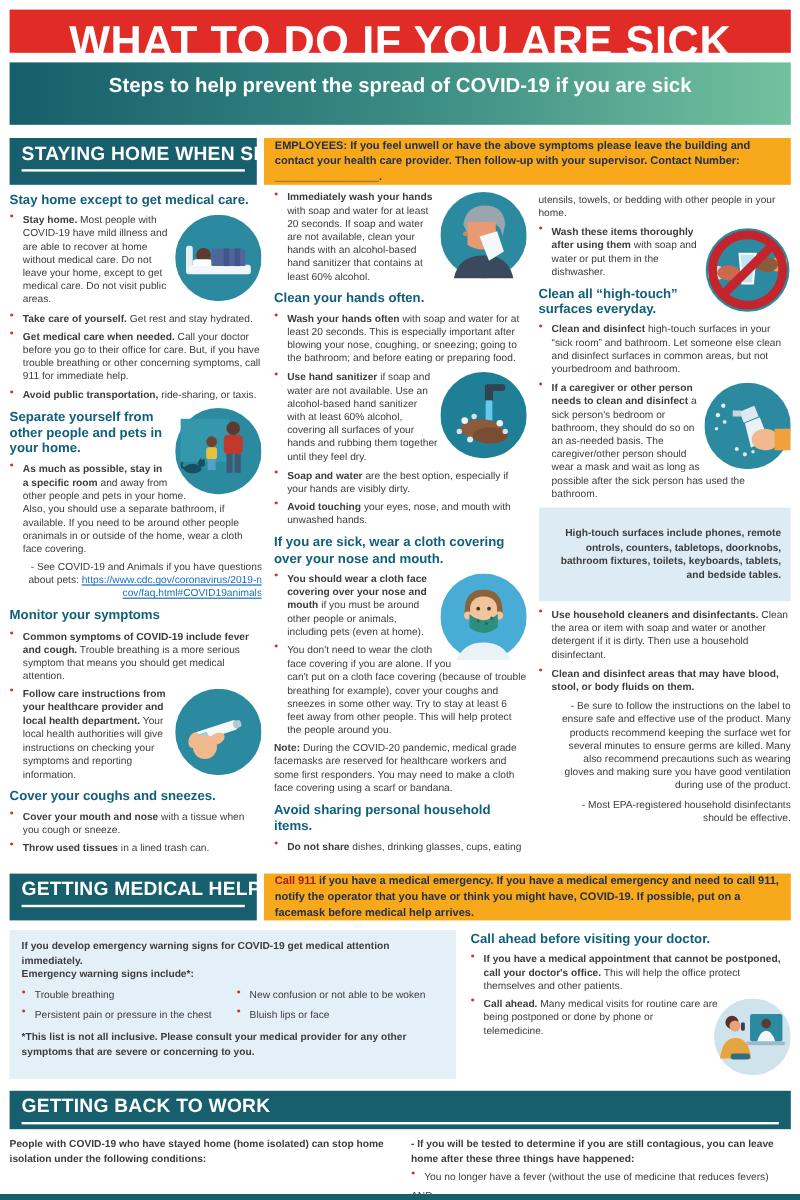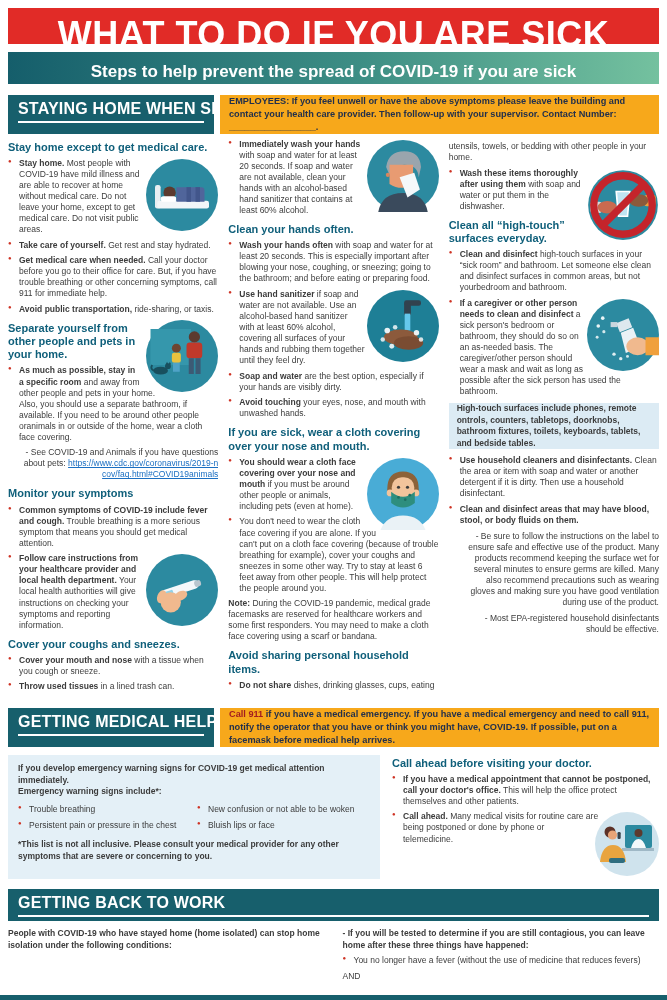--- a/index.html
+++ b/index.html
@@ -4,21 +4,21 @@
 <style>
   * { box-sizing: border-box; margin: 0; padding: 0; }
   html,body { width: 667px; height: 1000px; background: #fff; }
   body { font-family: "Liberation Sans", sans-serif; color: #3c3c3c; position: relative; }
   .page { position: absolute; inset: 0; padding: 8px 8px 0 8px; overflow: hidden; }
 
   
   .title-banner { background:#E12B27; color:#fff; text-align:center; font-weight:bold;
     font-size:36px; height:36px; line-height:53px; letter-spacing:.5px; }
   .subtitle-banner { background:linear-gradient(90deg,#155E6B 0%,#3E8F85 55%,#74C19F 100%);
-    color:#fff; text-align:center; font-weight:bold; font-size:17px; height:32px; line-height:40px; margin-top:8px; }
+    color:#fff; text-align:center; font-weight:bold; font-size:17px; height:52px; line-height:40px; margin-top:8px; }
 
   
   .sec-row { display:flex; gap:6px; margin-top:11px; align-items:stretch; }
   .bar { background:#175F6C; color:#fff; padding:5px 10px 4px 10px; }
   .bar.fixed { width:206px; flex:none; }
   .bar-text { font-size:16px; font-weight:bold; letter-spacing:.2px; white-space:nowrap; }
   .bar-line { height:2px; background:#fff; margin-top:3px; }
   .orange-box { background:#F7A81B; color:#23304B; flex:1; font-size:9.2px; line-height:1.4;
     padding:0 9px; font-weight:bold; }
   .call911 { color:#A31D20; }
@@ -29,22 +29,22 @@
   .sec-h { color:#0F5F7A; font-size:11px; font-weight:bold; margin:7px 0 4px 0; line-height:1.2; }
   .col > .sec-h:first-child, .first-h { margin-top:2px; }
   ul { list-style:none; }
   li.blt { position:relative; padding-left:11px; margin-bottom:4.5px; font-size:8.5px; line-height:1.3; }
   li.blt::before { content:"\25CF"; color:#CE3324; position:absolute; left:0; top:0; font-size:6px; }
   .b { font-weight:bold; }
   .dash-note { font-size:8.5px; line-height:1.3; margin:1px 0 5px 14px;text-align:right; }
   .note-p { font-size:8.5px; line-height:1.3; margin:3px 0 5px 0; }
   .cont-p { font-size:8.5px; line-height:1.3; margin:2px 0 5px 0; }
   .link { color:#1B6FC2; text-decoration:underline; word-break:break-all; }
-  .info-box { background:#DCEBF4; padding:0 8px; font-size:8.5px; font-weight:bold;
-    line-height:1.35; margin:6px 0 6px 0; }
+  .info-box { background:#DCEBF4; padding:16px 8px; font-size:8.5px; font-weight:bold;
+    line-height:1.35; margin:6px 0 6px 0;text-align:right; }
 
   
   .circ { float:right; width:72px; height:72px; margin:1px 0 3px 6px; shape-outside:circle(50%); }
   .circ.small { width:64px; height:64px; }
   .circ svg { display:block; width:100%; height:100%; }
 
   
   .mh-content { display:flex; gap:12px; margin-top:8px; }
   .warn-box { background:#E4F0F7; width:372px; flex:none; padding:8px 10px; font-size:8.5px; line-height:1.4; }
   .warn-cols { display:flex; gap:6px; margin:6px 0 4px 0; }
@@ -219,21 +219,21 @@
                 <circle cx="28" cy="35" r="1.2" fill="#1E6F62"></circle>
                 <circle cx="34" cy="37" r="1.2" fill="#1E6F62"></circle>
                 <circle cx="38" cy="33" r="1.2" fill="#1E6F62"></circle>
                 <path d="M12 64 q5-13 20-13 q15 0 20 13 z" fill="#EAF2F6"></path>
               </svg>
           </div>
           <span class="b">You should wear a cloth face covering over your nose and mouth</span><span> if you must be around other people or animals, including pets (even at home).</span>
         </li>
         <li class="blt"><span class="b"></span><span>You don't need to wear the cloth face covering if you are alone. If you can't put on a cloth face covering (because of trouble breathing for example), cover your coughs and sneezes in some other way. Try to stay at least 6 feet away from other people. This will help protect the people around you.</span></li>
       </ul>
-      <p class="note-p"><span class="b">Note:</span><span> During the COVID-19 pandemic, medical grade facemasks are reserved for healthcare workers and some first responders. You may need to make a cloth face covering using a scarf or bandana.</span></p>
+      <p class="note-p"><span class="b">Note:</span><span> During the COVID-20 pandemic, medical grade facemasks are reserved for healthcare workers and some first responders. You may need to make a cloth face covering using a scarf or bandana.</span></p>
 
       <h3 class="sec-h">Avoid sharing personal household items.</h3>
       <ul>
         <li class="blt"><span class="b">Do not share</span><span> dishes, drinking glasses, cups, eating</span></li>
       </ul>
     </div>
 
     <div class="col">
       <p class="cont-p">utensils, towels, or bedding with other people in your home.</p>
       <ul>

